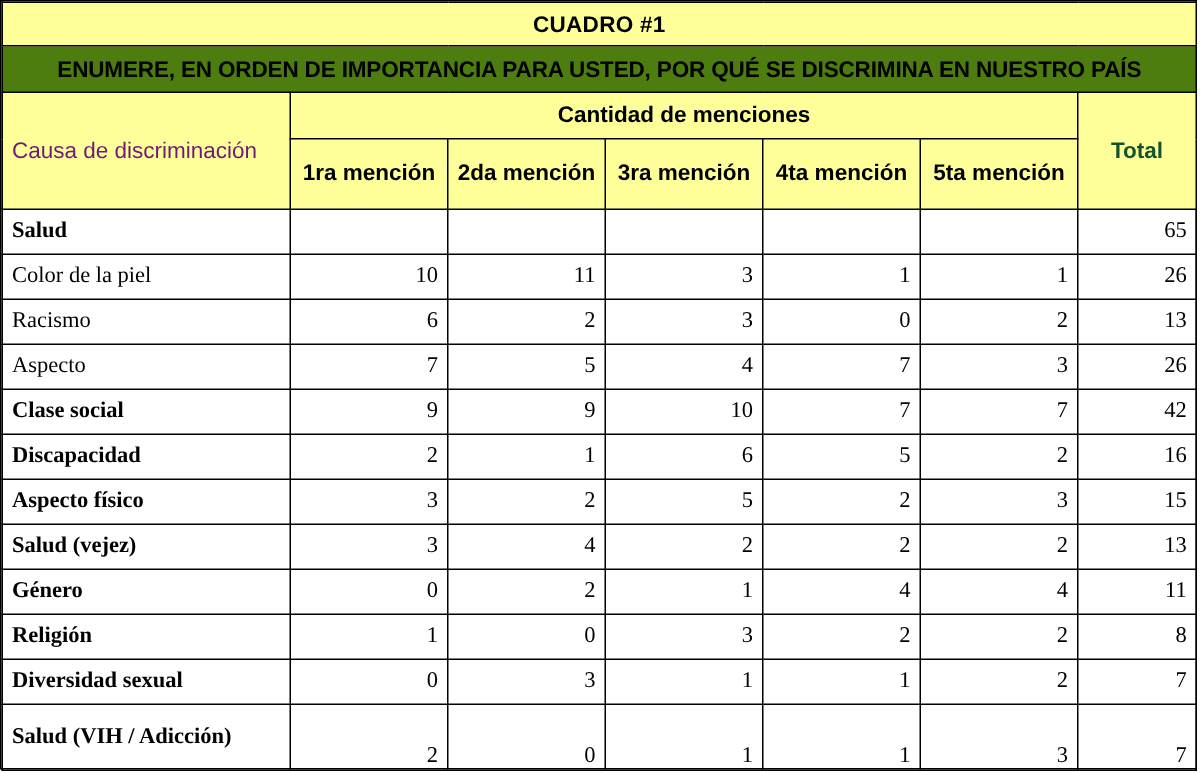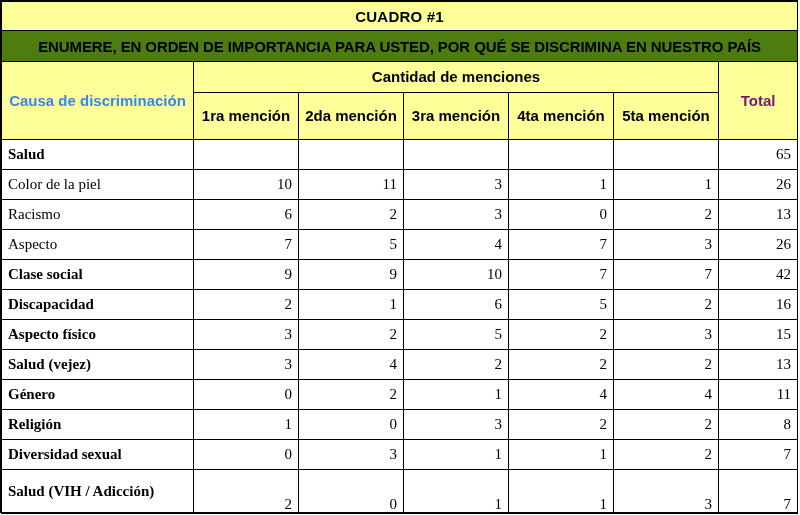--- a/index.html
+++ b/index.html
@@ -58,34 +58,33 @@
     background: #ffff99;
     text-align: center;
     font-family: "Liberation Sans", sans-serif;
     font-weight: bold;
     font-size: 16px;
     color: #000000;
     line-height: 1.15;
   }
   .hdr-causa {
     background: #ffff99;
-    text-align: center;
-    font-family: "Liberation Sans", sans-serif;
-    font-weight: bold;
+    font-family: "Liberation Sans", sans-serif;
+    font-weight: normal;
     font-size: 17px;
-    color: #3b82f6;
+    color: #701a75;
     line-height: 1.2;
   }
   .hdr-total {
     background: #ffff99;
     text-align: center;
     font-family: "Liberation Sans", sans-serif;
     font-weight: bold;
     font-size: 16px;
-    color: #701a75;
+    color: #14532d;
   }
   
   .cat {
     font-weight: bold;
     font-size: 15.5px;
     text-align: left;
     white-space: nowrap;
   }
   .sub {
     font-weight: normal;

